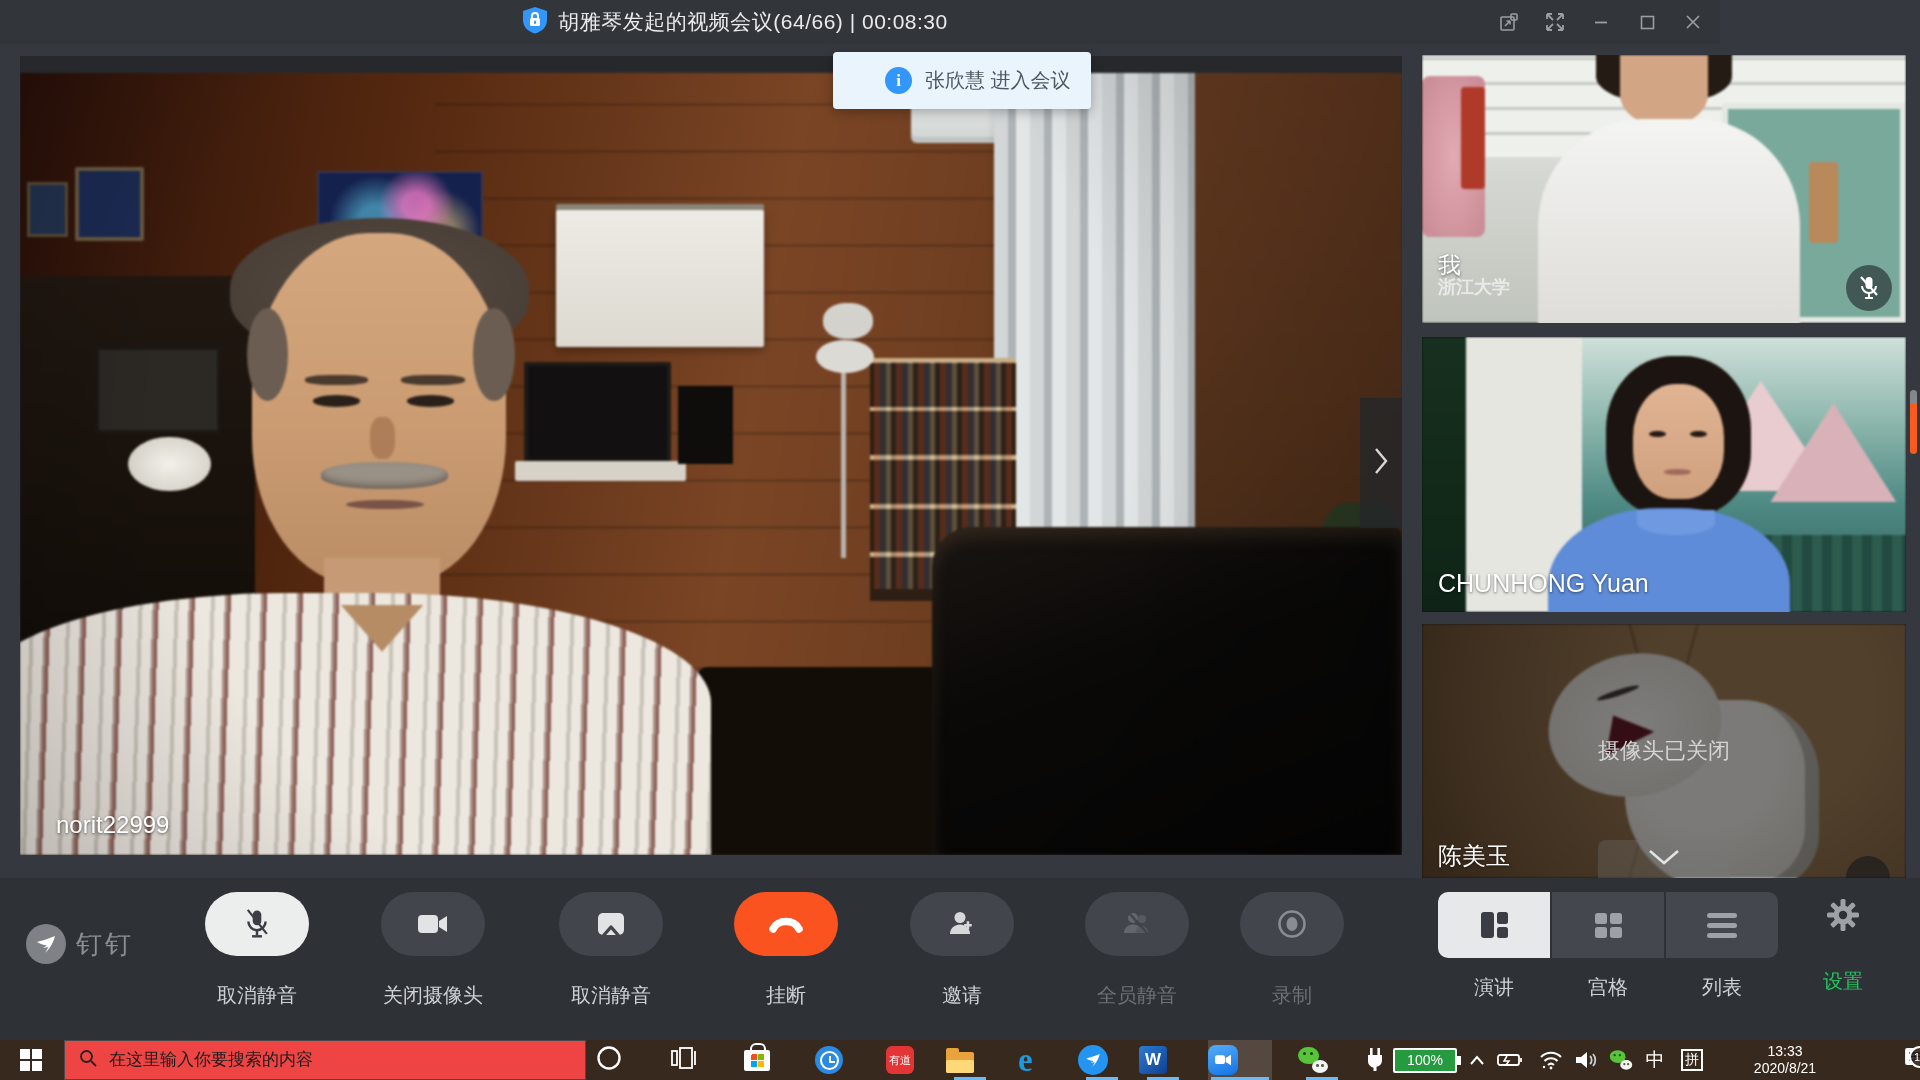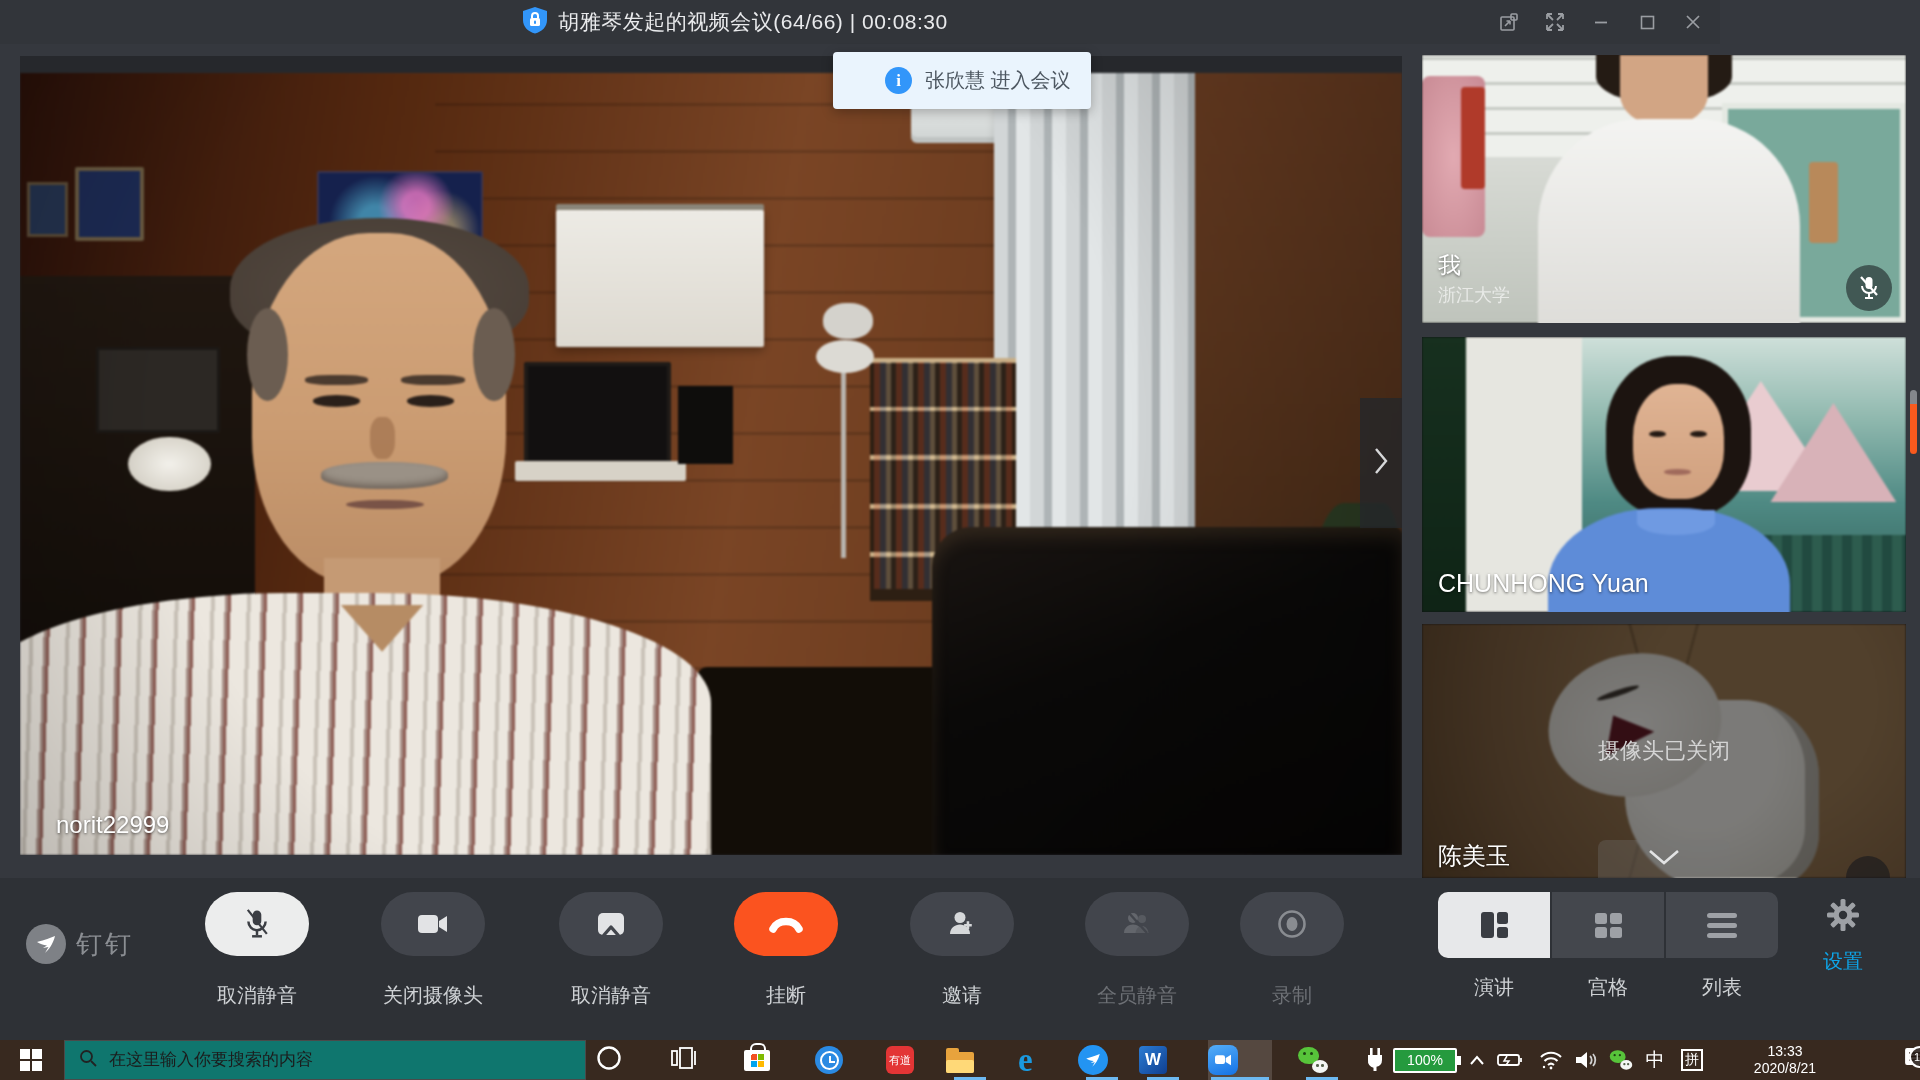--- a/index.html
+++ b/index.html
@@ -148,21 +148,21 @@
   .t3-dim { inset:0; background:rgba(8,8,8,.5); }
   .cam-off-text { position:absolute; left:0; right:0; top:44%; text-align:center; color:#d4d4d4; font-size:22px; z-index:4; }
   .t3-expand { position:absolute; left:50%; transform:translateX(-50%); bottom:-10px; width:132px; height:48px;
                background:rgba(120,120,120,.30); border-radius:8px; display:flex; align-items:flex-start;
                justify-content:center; padding-top:8px; z-index:4; }
   .t3-miccircle { position:absolute; right:16px; bottom:-22px; width:44px; height:44px; border-radius:50%;
                   background:rgba(22,24,28,.6); z-index:4; }
 
   .thumb-name { position:absolute; left:16px; color:#fff; z-index:4; text-shadow:0 1px 3px rgba(0,0,0,.55); }
   .t1-name { bottom:42px; font-size:23px; }
-  .t1-org  { position:absolute; left:16px; bottom:16px; font-size:18px; color:rgba(255,255,255,.62); z-index:4; }
+  .t1-org  { position:absolute; left:16px; bottom:24px; font-size:18px; color:rgba(255,255,255,.62); z-index:4;font-weight:bold; }
   .t2-name { bottom:14px; font-size:25px; }
   .t3-name { bottom:6px; font-size:24px; }
   .mic-badge { position:absolute; right:14px; bottom:12px; width:46px; height:46px; border-radius:50%;
                background:rgba(20,22,26,.55); display:flex; align-items:center; justify-content:center; z-index:4; }
 
   
   .v-scrollbar { position:absolute; left:1910px; top:0; width:7px; height:834px; }
   .v-thumb-gray { position:absolute; left:0; top:346px; width:7px; height:14px; background:#84878c; border-radius:4px 4px 0 0; }
   .v-thumb-orange { position:absolute; left:0; top:360px; width:7px; height:50px; background:#f95a1e; border-radius:0 0 4px 4px; }
 
@@ -179,38 +179,38 @@
   .tool-label { margin-top:26px; font-size:20px; color:#ced1d4; }
   .tool-label.dim { color:#6d7075; }
   .view-group { position:absolute; left:1438px; top:14px; height:66px; display:flex; }
   .seg { width:112px; height:66px; background:#44474d; display:flex; align-items:center; justify-content:center; }
   .seg.first { border-radius:10px 0 0 10px; }
   .seg.last { border-radius:0 10px 10px 0; margin-left:2px; }
   .seg.mid { margin-left:2px; }
   .seg.active { background:#e7e8ea; }
   .view-label { position:absolute; top:96px; width:112px; text-align:center; font-size:20px; color:#ced1d4; }
   .settings-btn { position:absolute; left:1843px; top:20px; transform:translateX(-50%); text-align:center; width:100px; }
-  .settings-label { margin-top:12px; font-size:20px; color:#0ea5e9; }
+  .settings-label { margin-top:32px; font-size:20px; color:#22c55e; }
 
   
   .ly-speaker { display:flex; gap:3px; }
   .ly-speaker .big { width:13px; height:26px; background:#3a3d43; border-radius:3px; }
   .ly-speaker .col { display:flex; flex-direction:column; gap:3px; }
   .ly-speaker .sq { width:11px; height:11.5px; background:#3a3d43; border-radius:2.5px; }
   .ly-grid { display:grid; grid-template-columns:12px 12px; gap:3px; }
   .ly-grid i { width:12px; height:11px; background:#9ea1a6; border-radius:2.5px; }
   .ly-list { display:flex; flex-direction:column; gap:5px; }
   .ly-list i { width:30px; height:5px; background:#9ea1a6; border-radius:2.5px; }
 
   
   .taskbar { position:absolute; left:0; top:1040px; width:1920px; height:40px; background:#38291f; }
   .start-btn { position:absolute; left:0; top:0; width:62px; height:40px; display:flex; align-items:center; justify-content:center; }
   .win-logo { display:grid; grid-template-columns:10px 10px; grid-template-rows:10px 10px; gap:2px; }
   .win-logo i { background:#fff; }
-  .search-box { position:absolute; left:64px; top:0; width:522px; height:40px; background:#0f766e;
+  .search-box { position:absolute; left:64px; top:0; width:522px; height:40px; background:#ef4444;
                 border:1px solid #4a4a4a; display:flex; align-items:center; gap:12px; padding-left:14px; }
   .search-box input { border:none; outline:none; background:transparent; font-size:17px; color:#1c1c1c; width:440px;
                       font-family:"Liberation Sans","DejaVu Sans",sans-serif; }
   .search-box input::placeholder { color:#1c1c1c; opacity:1; }
   .tb-slot { position:absolute; top:0; width:48px; height:40px; display:flex; align-items:center; justify-content:flex-start; }
   .tb-underline { position:absolute; bottom:0; left:50%; transform:translateX(-50%); width:32px; height:3px; background:#6db9f1; }
   .tb-active { background:rgba(255,255,255,.15); width:64px; }
   .tb-active .tb-underline { width:58px; }
   .tray-item { position:absolute; top:0; height:40px; display:flex; align-items:center; justify-content:center; color:#fff; }
   .battery-green { width:64px; height:25px; background:#259a3e; border:2px solid #fff; border-radius:2px;

